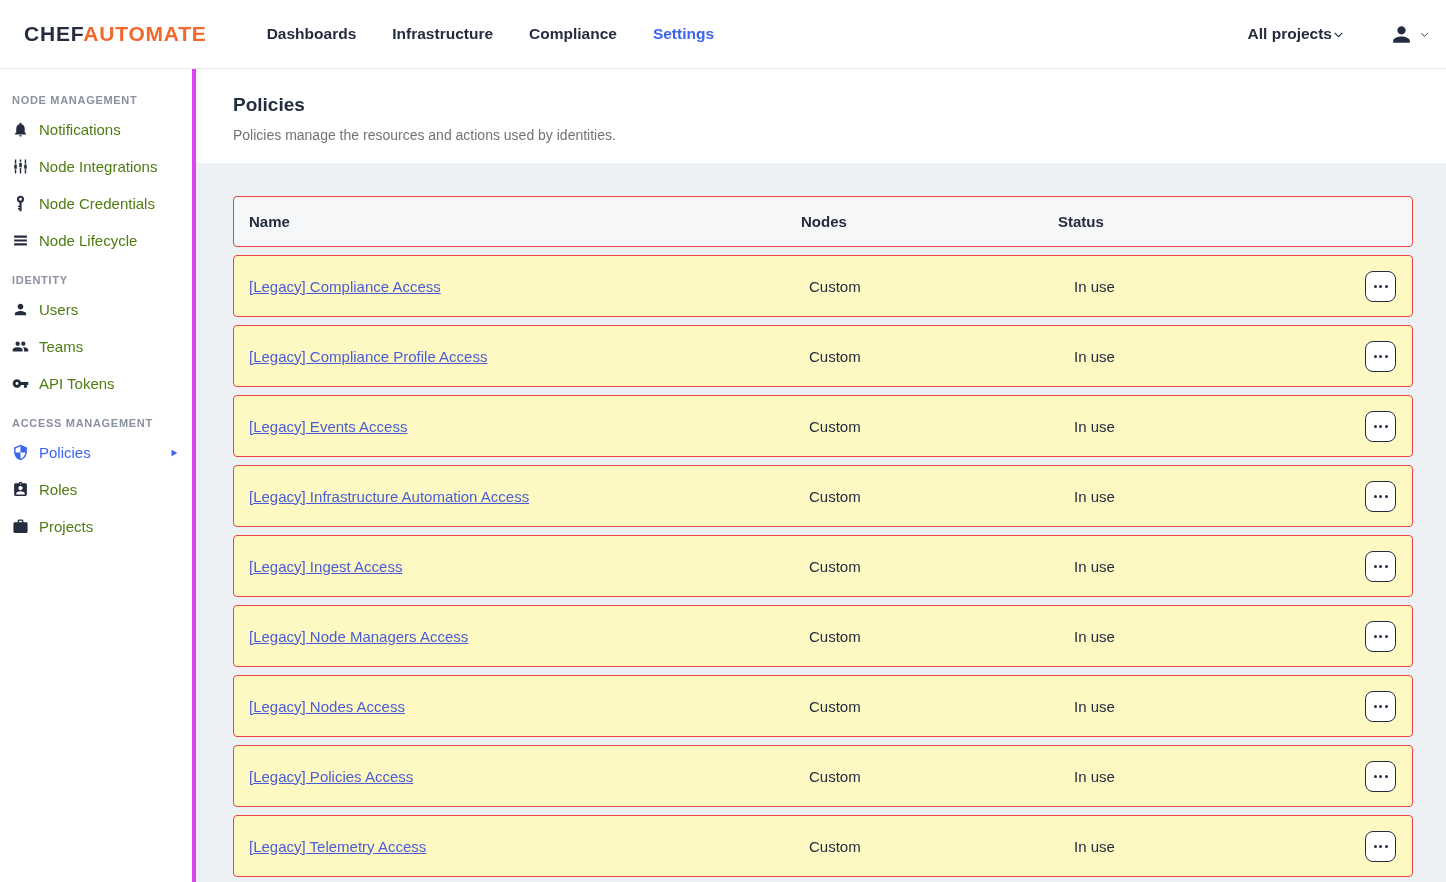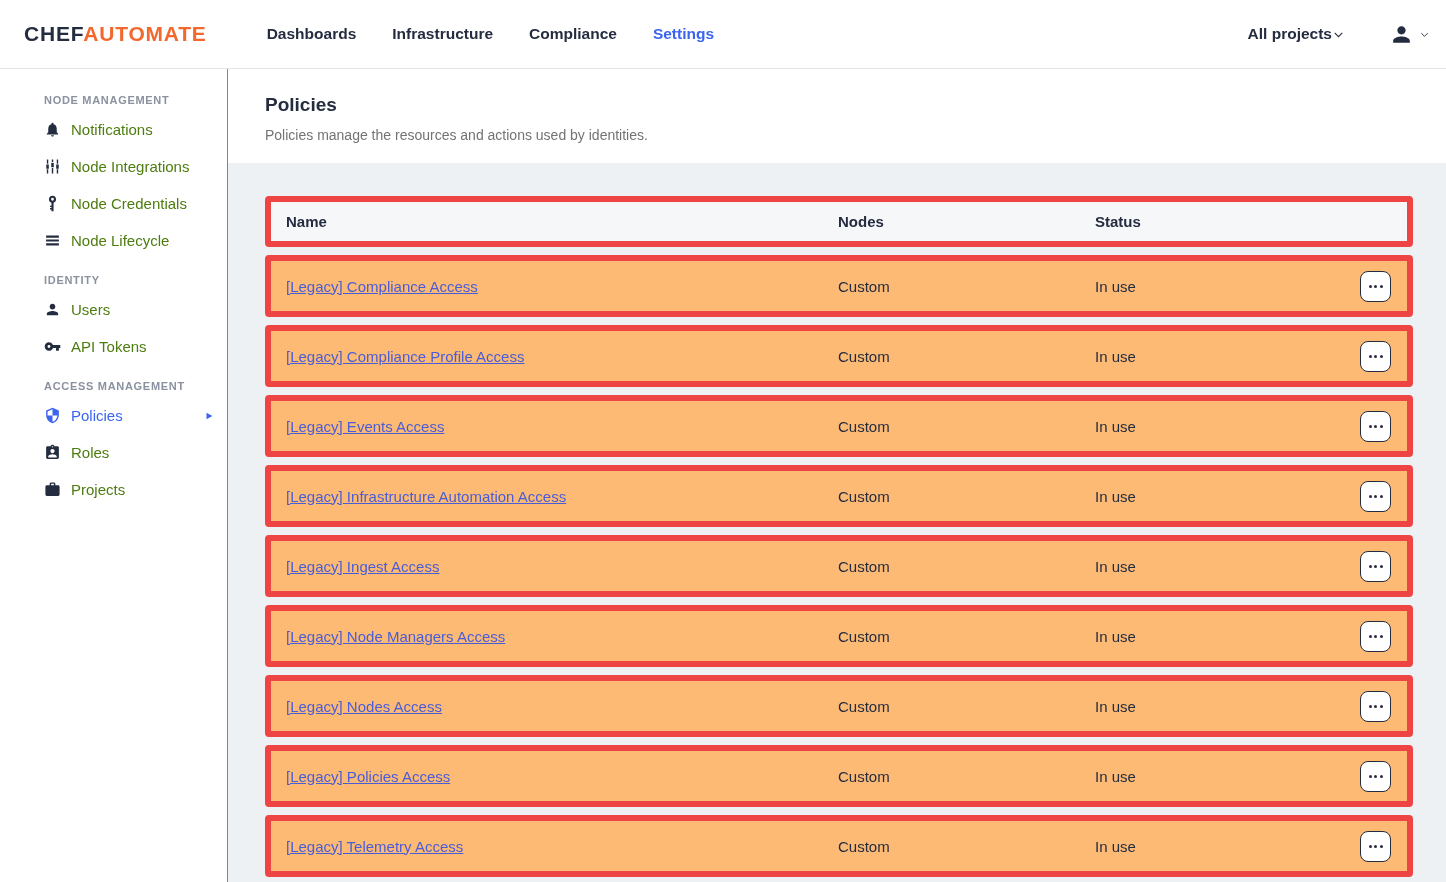--- a/index.html
+++ b/index.html
@@ -23,21 +23,21 @@
   .topnav-right { margin-left: auto; display: flex; align-items: center; padding-right: 16px; }
   .projects-picker {
     display: flex; align-items: center; 
     font-size: 15.5px; font-weight: 700; cursor: pointer; margin-right: 44px;
   }
   .user-menu { display: flex; align-items: center; gap: 5px; cursor: pointer; }
   .chev { width: 13px; height: 13px; stroke: #242c3f; stroke-width: 2; fill: none; }
   
   .app-body { display: flex; height: 813px; }
   
-  .sidebar { width: 196px; background: #fff; border-right: 1px solid #d946ef; padding-top: 10px; flex: none; margin-left: 32px; }
+  .sidebar { width: 196px; background: #fff; border-right: 4px solid #d946ef; padding-top: 10px; flex: none; }
   .side-section-title {
     font-size: 11px; font-weight: 600; color: #8a919f;
     letter-spacing: .7px; padding: 15px 12px 5px;
   }
   .side-item {
     height: 37px; display: flex; align-items: center; gap: 10px;
     padding-left: 12px; font-size: 15px; color: #4d7c0f; cursor: pointer; position: relative;
   }
   .side-item svg.it-icon { width: 17px; height: 17px; fill: #242c3f; flex: none; }
   .side-item.active { color: #3b64f0; }
@@ -46,27 +46,27 @@
   
   .main { flex: 1; display: flex; flex-direction: column; background: #eef1f4; min-width: 0; }
   .page-head { background: #fff; height: 94px; padding: 26px 0 0 37px; }
   .page-title { font-size: 19px; font-weight: 700; color: #242c3f; line-height: 20px; }
   .page-subtitle { font-size: 14px; color: #737373; margin-top: 12px; }
   .content { flex: 1; padding: 33px 33px 0 37px; overflow: hidden; }
   
   .t-grid {
     display: grid; grid-template-columns: 552px 257px 1fr 48px;
     align-items: center; padding: 0 16px 0 15px;
-    border: 6px solid #ef4444; border-radius: 4px;
+    border: 1px solid #ef4444; border-radius: 4px;
   }
   .t-head {
     height: 51px; background: #f6f7f9; margin-bottom: 8px;
     font-size: 15px; font-weight: 700; color: #242c3f;
   }
-  .t-row { height: 62px; background: #fdba74; margin-bottom: 8px; }
+  .t-row { height: 62px; background: #fef9c3; margin-bottom: 8px; gap: 8px; }
   .cell { font-size: 15px; color: #242c3f; }
   .cell-name a { color: #4a5dd8; text-decoration: underline; font-size: 15px; cursor: pointer; }
   .menu-btn {
     width: 31px; height: 31px; border: 1.5px solid #242c3f; border-radius: 8px;
     background: #fff; display: flex; align-items: center; justify-content: center;
     gap: 2.5px; justify-self: end; cursor: pointer;
   }
   .menu-btn .dot { width: 3px; height: 3px; border-radius: 50%; background: #242c3f; }
 </style>
 </head>
@@ -132,20 +132,26 @@
 
     <div class="side-section-title">IDENTITY</div>
     <div class="side-item">
       <svg class="it-icon" viewBox="0 0 24 24">
           <path d="M12 12c2.21 0 4-1.79 4-4s-1.79-4-4-4-4 1.79-4 4 1.79 4 4 4zm0 2c-2.67 0-8 1.34-8 4v2h16v-2c0-2.66-5.33-4-8-4z"></path>
         </svg>
       <span>Users</span>
     </div>
     <div class="side-item">
       <svg class="it-icon" viewBox="0 0 24 24">
+          <path d="M16 11c1.66 0 2.99-1.34 2.99-3S17.66 5 16 5c-1.66 0-3 1.34-3 3s1.34 3 3 3zm-8 0c1.66 0 2.99-1.34 2.99-3S9.66 5 8 5C6.34 5 5 6.34 5 8s1.34 3 3 3zm0 2c-2.33 0-7 1.17-7 3.5V19h14v-2.5c0-2.33-4.67-3.5-7-3.5zm8 0c-.29 0-.62.02-.97.05 1.16.84 1.97 1.97 1.97 3.45V19h6v-2.5c0-2.33-4.67-3.5-7-3.5z"></path>
+        </svg>
+      <span>Teams</span>
+    </div>
+    <div class="side-item">
+      <svg class="it-icon" viewBox="0 0 24 24">
           <path d="M12.65 10C11.83 7.67 9.61 6 7 6c-3.31 0-6 2.69-6 6s2.69 6 6 6c2.61 0 4.83-1.67 5.65-4H17v4h4v-4h2v-4H12.65zM7 14c-1.1 0-2-.9-2-2s.9-2 2-2 2 .9 2 2-.9 2-2 2z"></path>
         </svg>
       <span>API Tokens</span>
     </div>
 
     <div class="side-section-title">ACCESS MANAGEMENT</div>
     <div class="side-item active">
       <svg class="it-icon" viewBox="0 0 24 24">
           <path d="M12 1L3 5v6c0 5.55 3.84 10.74 9 12 5.16-1.26 9-6.45 9-12V5l-9-4zm0 10.99h7c-.53 4.12-3.28 7.79-7 8.94V12H5V6.3l7-3.11v8.8z"></path>
         </svg>

